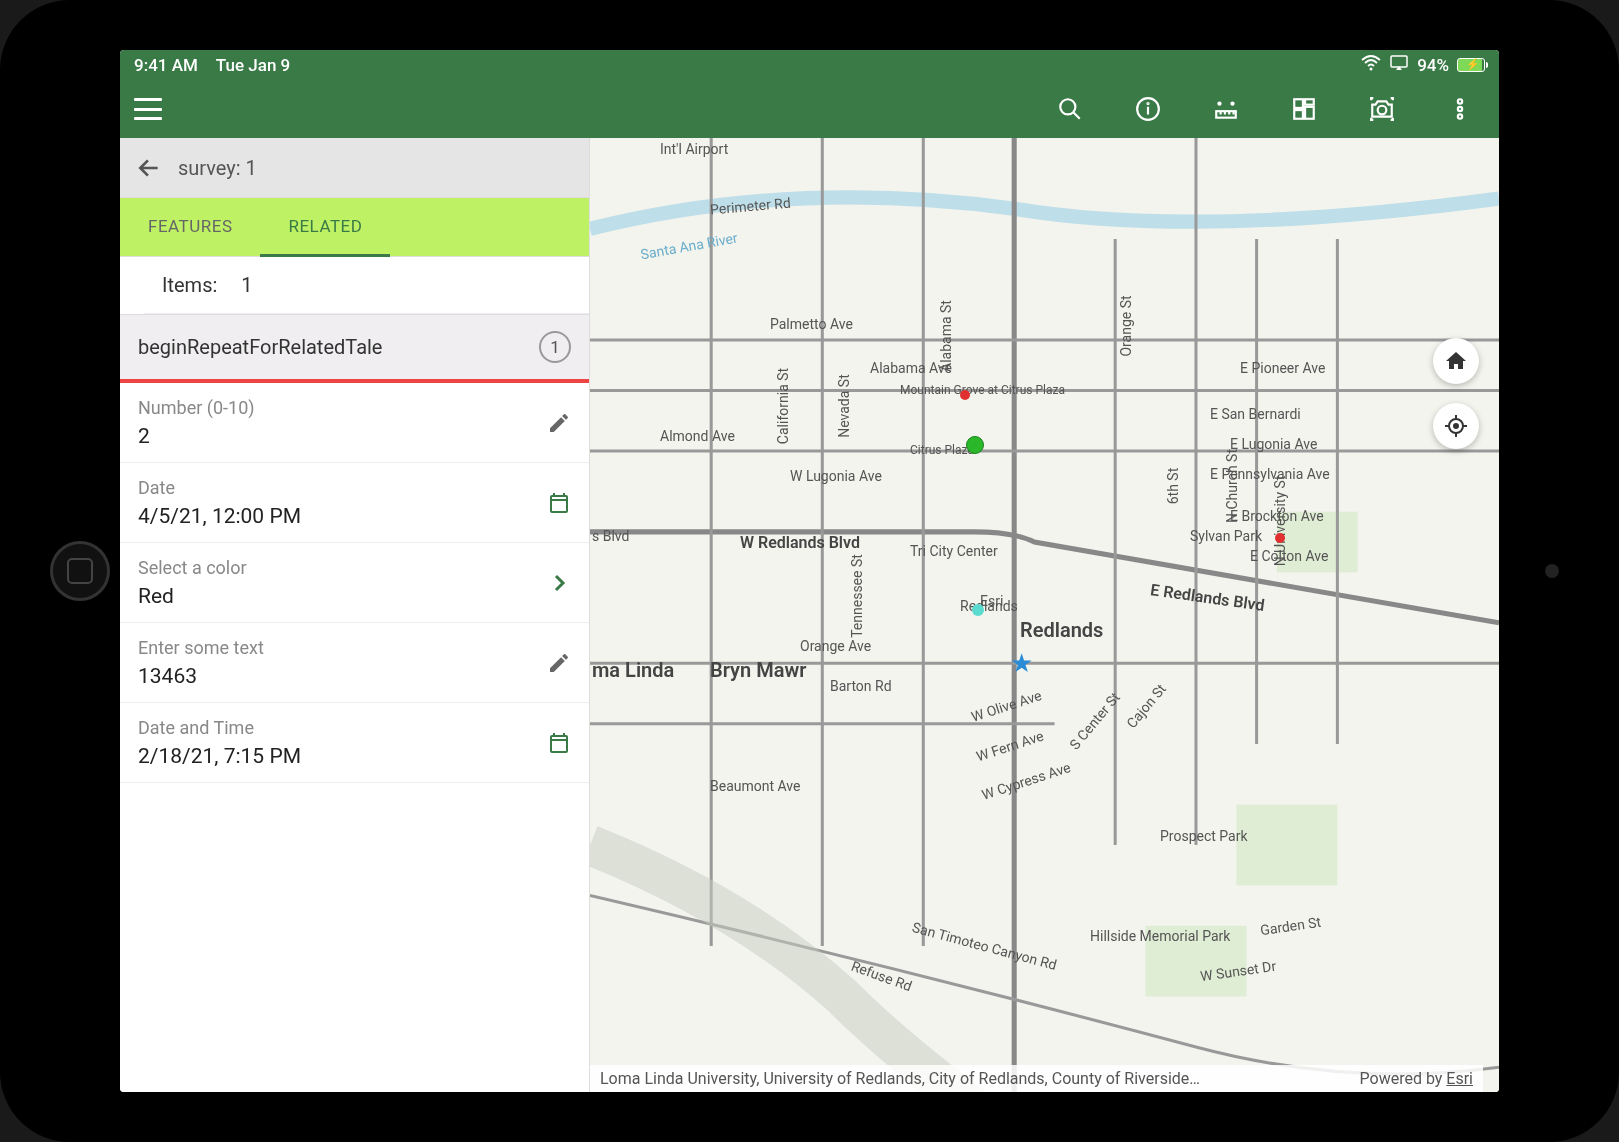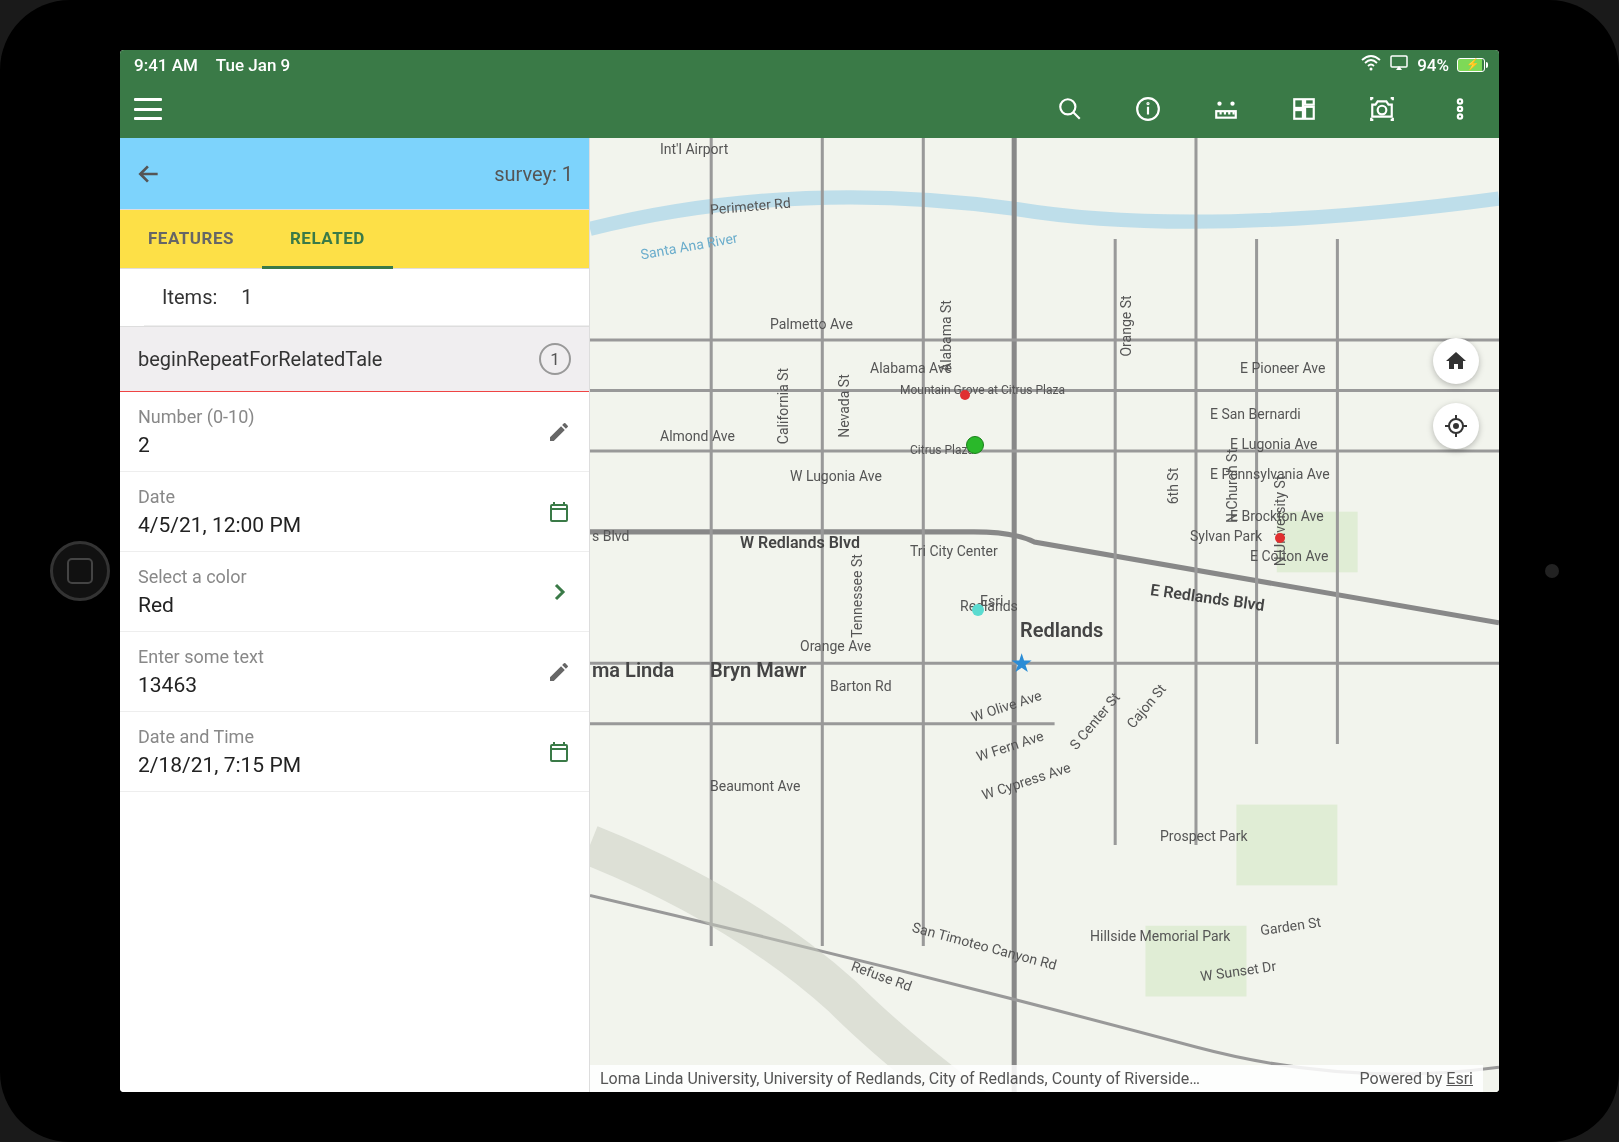--- a/index.html
+++ b/index.html
@@ -23,31 +23,31 @@
 .app-bar { height: 58px; background: #3a7a47; display: flex; align-items: center; padding: 0 14px; gap: 28px; }
 .hamburger { width: 28px; height: 22px; display: flex; flex-direction: column; justify-content: space-between; cursor: pointer; }
 .hamburger span { height: 3px; background: #fff; border-radius: 1px; }
 .app-bar-spacer { flex: 1; }
 .app-bar-icon { width: 26px; height: 26px; color: #fff; cursor: pointer; display: flex; align-items: center; justify-content: center; margin: 0 12px; }
 .app-bar-icon svg { width: 26px; height: 26px; fill: none; stroke: #fff; stroke-width: 2; }
 
 .content { flex: 1; display: flex; overflow: hidden; }
 
 .sidebar { width: 470px; background: #fff; display: flex; flex-direction: column; border-right: 1px solid #ddd; }
-.sidebar-header { height: 72px; background: #7dd3fc; display: flex; align-items: center; padding: 0 16px; gap: 16px; border-bottom: 1px solid #e0dde0; justify-content: space-between; }
+.sidebar-header { height: 60px; background: #e5e5e5; display: flex; align-items: center; padding: 0 16px; gap: 16px; border-bottom: 1px solid #e0dde0; }
 .back-arrow { width: 26px; height: 26px; cursor: pointer; }
 .back-arrow svg { stroke: #555; stroke-width: 2.5; fill: none; }
 .sidebar-title { font-size: 20px; color: #555; }
 
-.tabs { display: flex; background: #fde047; border-bottom: 1px solid #e0dde0; font-weight: bold; }
+.tabs { display: flex; background: #bef264; border-bottom: 1px solid #e0dde0; }
 .tab { flex: 0 0 auto; padding: 18px 28px; font-size: 17px; color: #666; cursor: pointer; letter-spacing: 0.5px; }
 .tab.active { color: #3a7a47; border-bottom: 3px solid #3a7a47; margin-bottom: -1px; }
 
 .items-row { padding: 16px 18px; font-size: 20px; color: #333; border-bottom: 1px solid #eee; display: flex; gap: 24px; margin-left: 24px; }
-.group-row { padding: 16px 18px; background: #f0eef0; border-top: 1px solid #ddd; border-bottom: 1px solid #ef4444; display: flex; align-items: center; font-size: 20px; color: #333; }
+.group-row { padding: 16px 18px; background: #f0eef0; border-top: 1px solid #ddd; border-bottom: 4px solid #ef4444; display: flex; align-items: center; font-size: 20px; color: #333; }
 .group-count { margin-left: auto; width: 32px; height: 32px; border: 2px solid #999; border-radius: 50%; display: flex; align-items: center; justify-content: center; font-size: 17px; color: #555; }
 
 .field { padding: 14px 18px; border-bottom: 1px solid #eee; display: flex; align-items: center; }
 .field-text { flex: 1; }
 .field-label { font-size: 18px; color: #888; margin-bottom: 6px; }
 .field-value { font-size: 21px; color: #222; }
 .field-icon { width: 24px; height: 24px; color: #3a7a47; cursor: pointer; }
 .field-icon.grey { color: #666; }
 .field-icon svg { width: 100%; height: 100%; }
 

